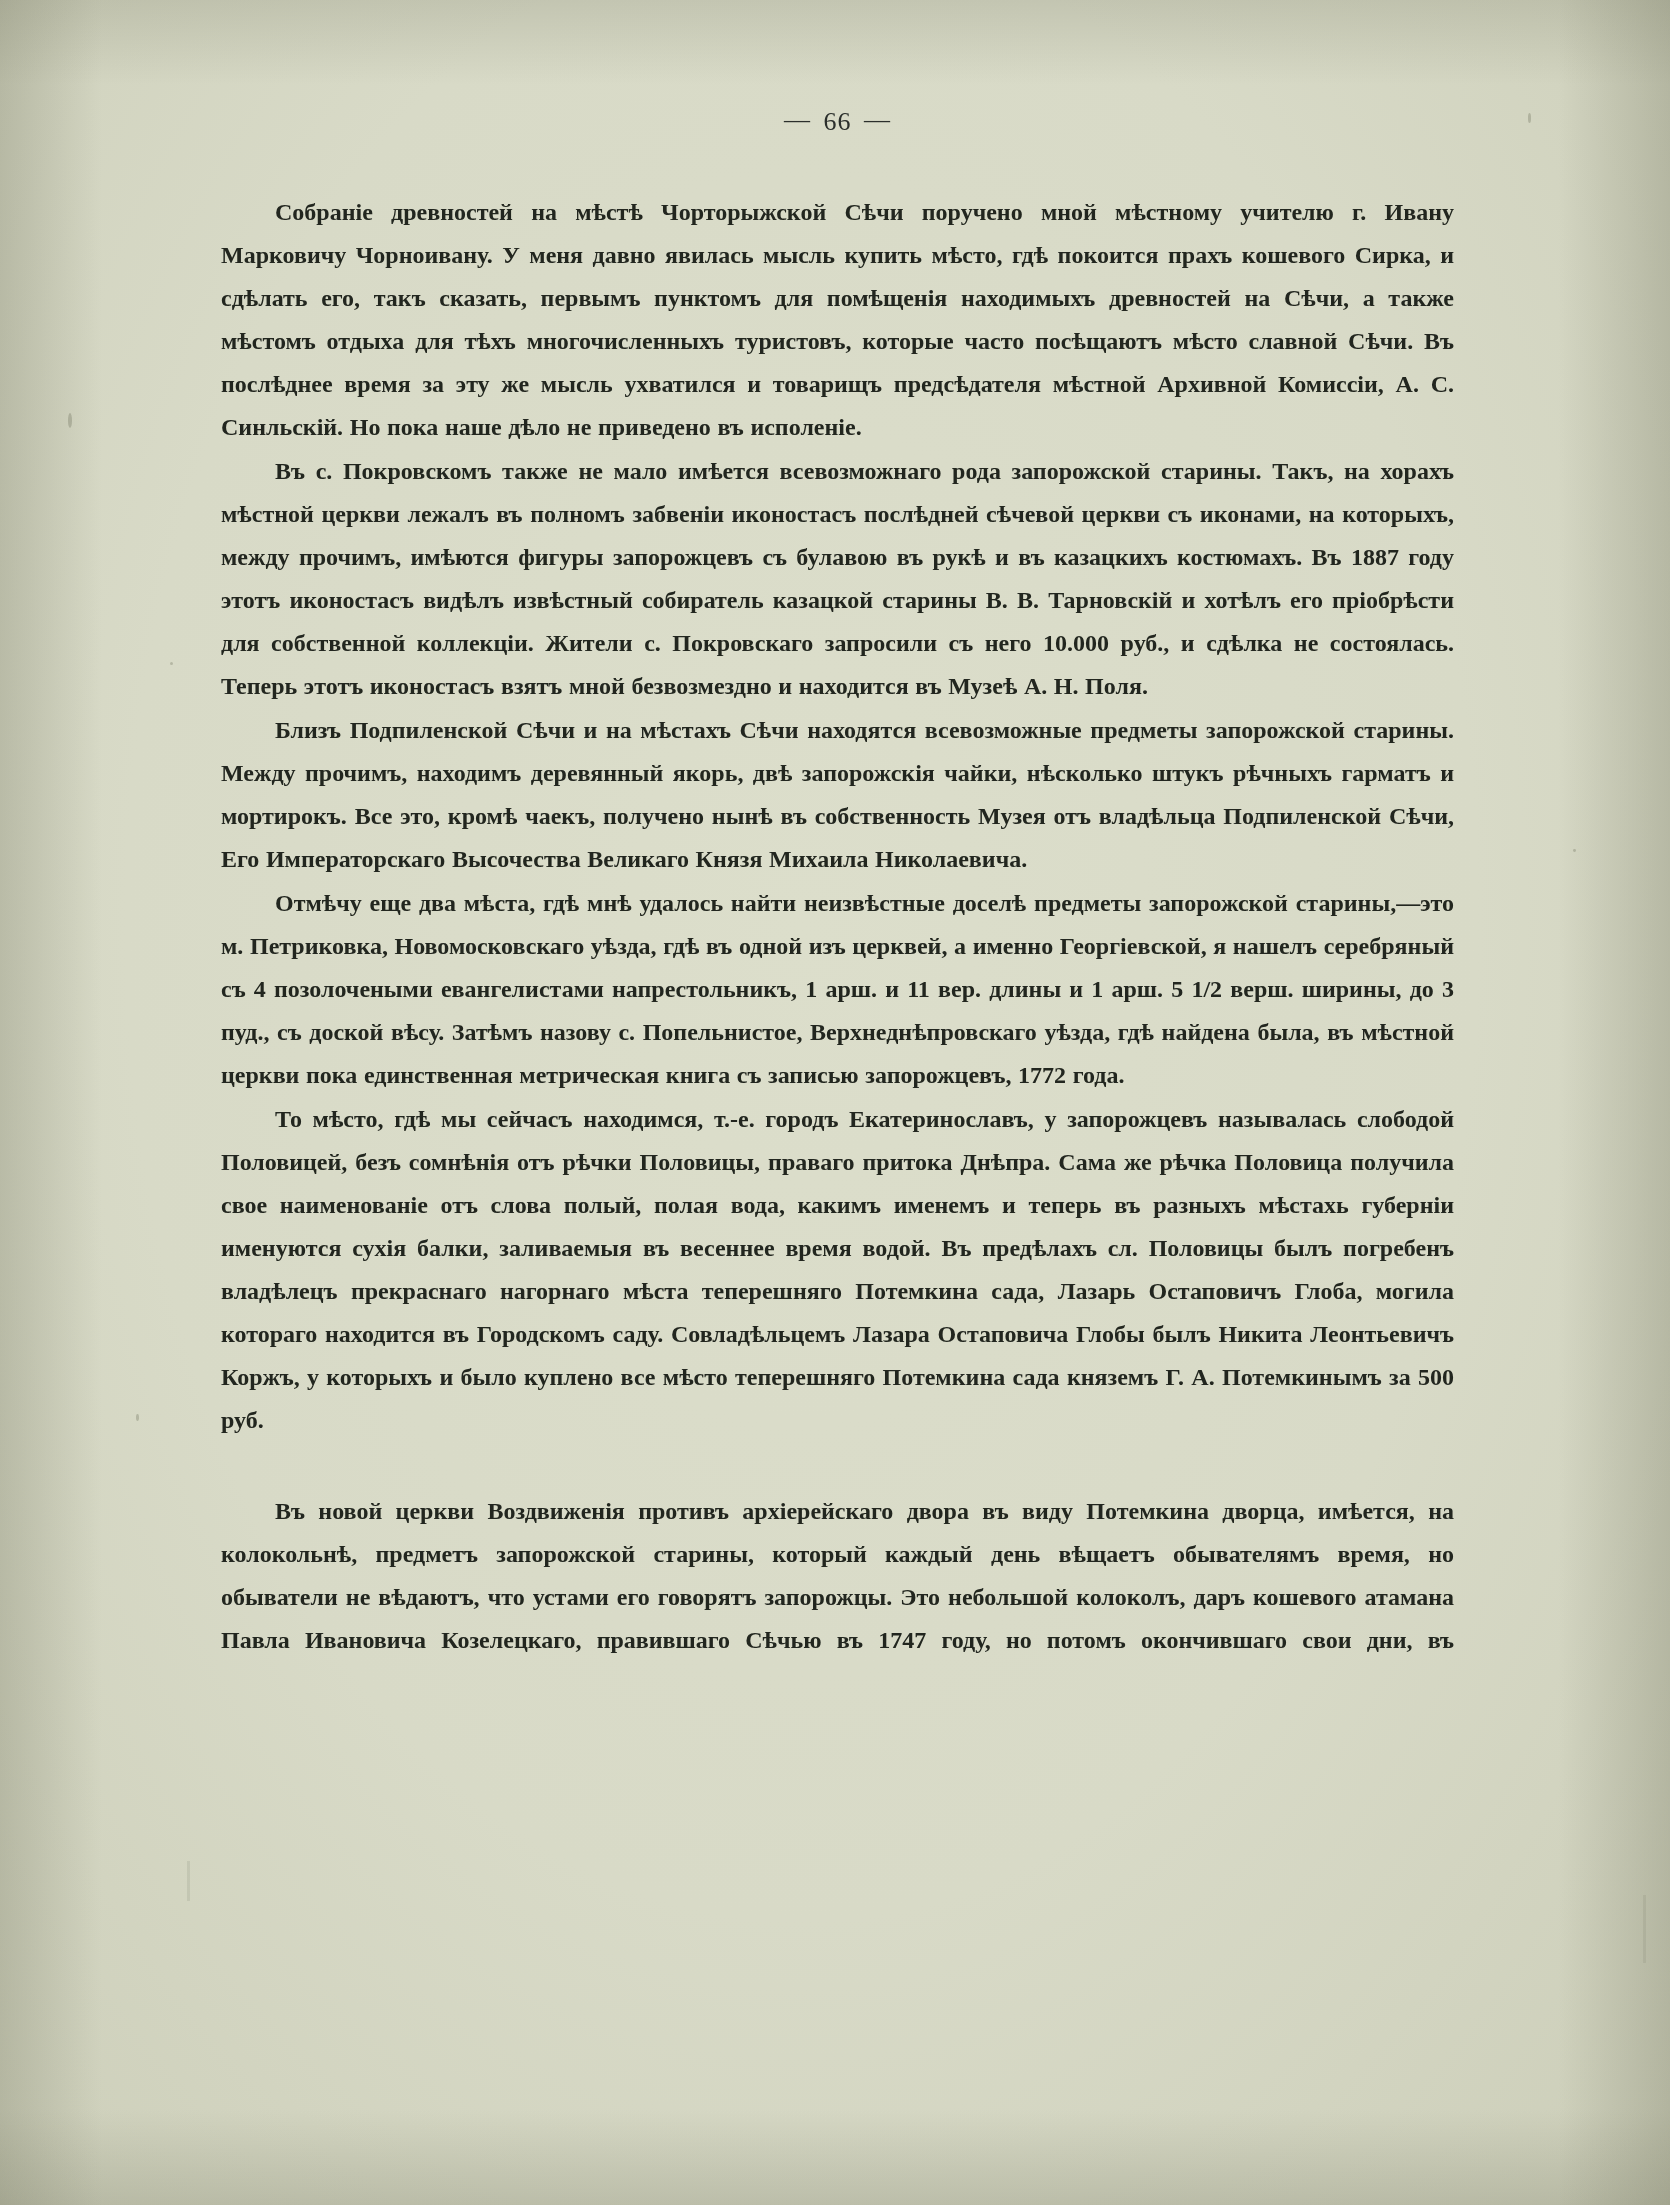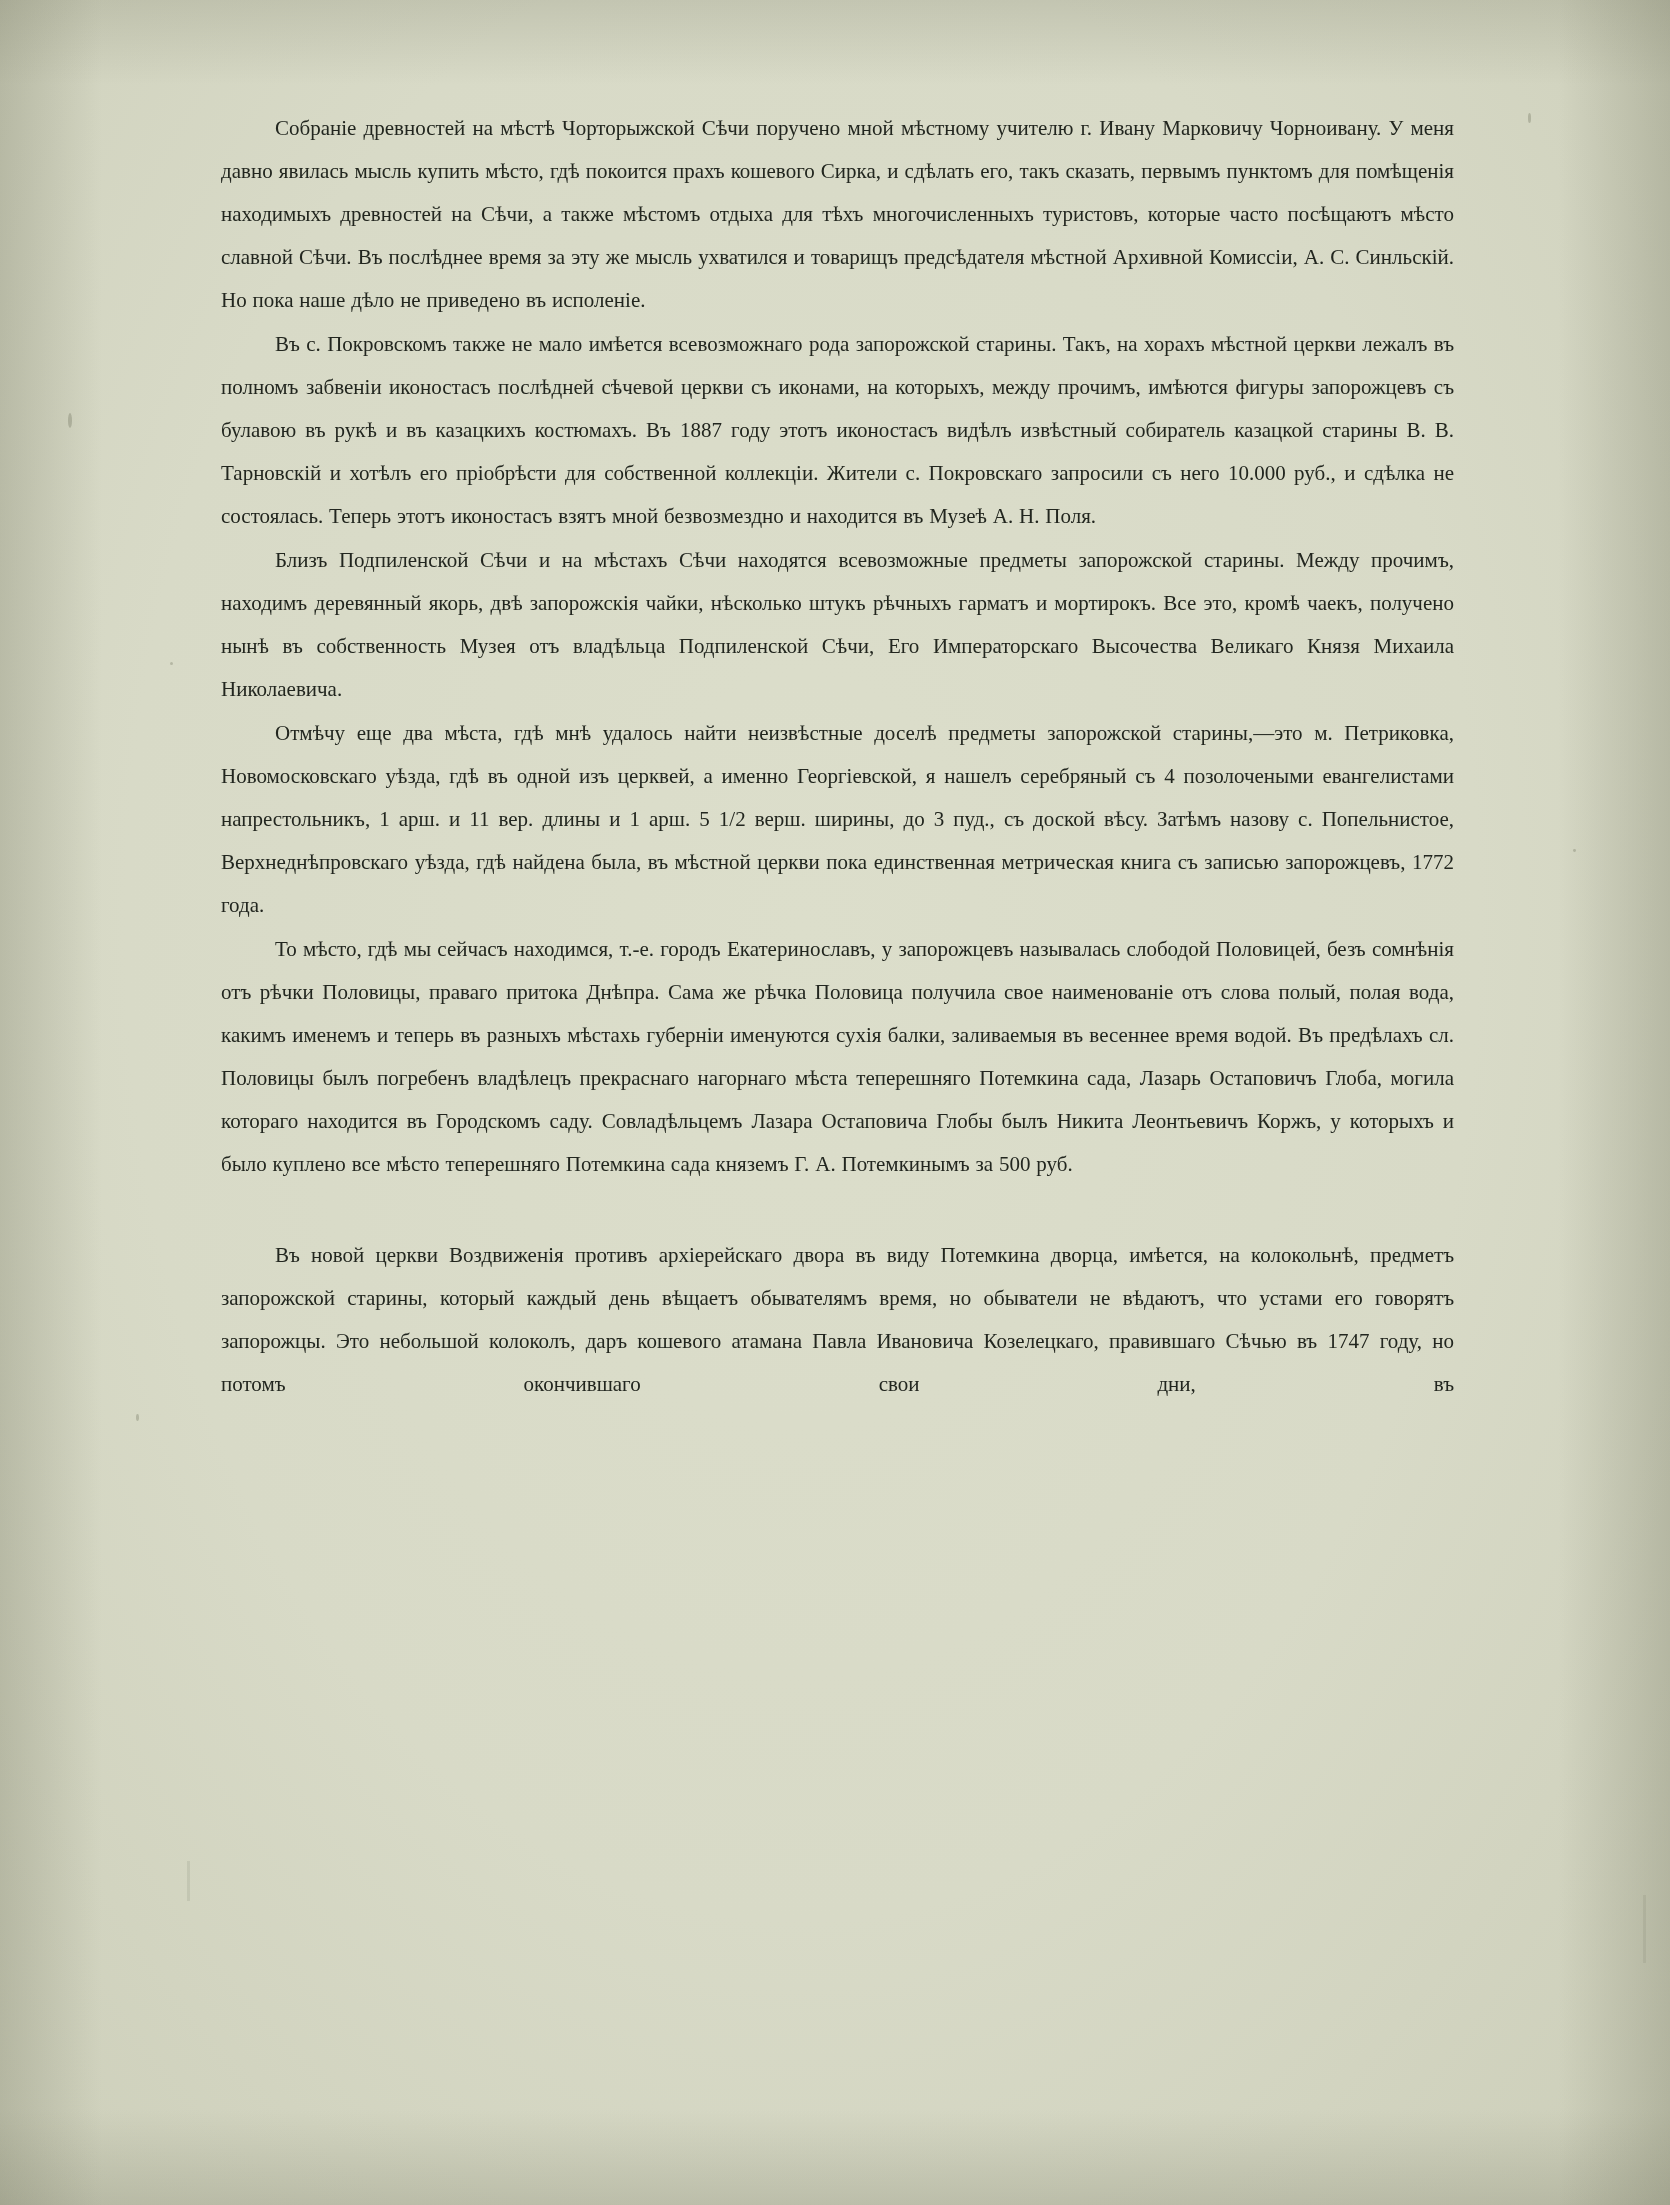--- a/index.html
+++ b/index.html
@@ -46,29 +46,30 @@
     margin-bottom: 54px;
     font-family: "Liberation Serif", serif;
   }
   .folio .dash {
     display: inline-block;
     padding: 0 12.4px;
     transform: translateY(-2.3px);
   }
   p.para {
     margin: 0 0 1.1px 0;
-    font-size: 21px;
+    font-size: 24px;
     line-height: 43px;
     color: #22261f;
     text-align: justify;
     text-align-last: left;
     text-indent: 54px;
     -webkit-hyphens: none;
     hyphens: none;
     word-spacing: 0.6px;
+    font-weight: bold;
   }
   p.para:last-child {
     text-align-last: justify;
     margin-top: 48px;
   }
   
   .speck {
     position: absolute;
     background: rgba(90,92,72,0.28);
     border-radius: 50%;
@@ -86,20 +87,23 @@
   <div class="speck" style="left:68px; top:413px; width:4px; height:14.7px;"></div>
   <div class="speck" style="left:170px; top:662px; width:3.4px; height:3.4px;"></div>
   <div class="speck" style="left:1528px; top:113px; width:3.4px; height:10.2px;"></div>
   <div class="speck" style="left:1573px; top:849px; width:2.8px; height:2.8px;"></div>
   <div class="edge-mark" style="left:187px; top:1861px; width:2.8px; height:40px; opacity:0.35;"></div>
   <div class="edge-mark" style="left:1643px; top:1895px; width:3.4px; height:68px; opacity:0.30;"></div>
   <div class="speck" style="left:136px; top:1414px; width:2.8px; height:6.8px;"></div>
 
   <div class="content">
 
+    <div class="folio">
+      <span class="dash">—</span><span>66</span><span class="dash">—</span>
+    </div>
 
     <p class="para">Собраніе древностей на мѣстѣ Чорторыжской Сѣчи поручено мной мѣстному учителю г. Ивану Марковичу Чорноивану. У меня давно явилась мысль купить мѣсто, гдѣ покоится прахъ кошевого Сирка, и сдѣлать его, такъ сказать, первымъ пунктомъ для помѣщенія находимыхъ древностей на Сѣчи, а также мѣстомъ отдыха для тѣхъ многочисленныхъ туристовъ, которые часто посѣщаютъ мѣсто славной Сѣчи. Въ послѣднее время за эту же мысль ухватился и товарищъ предсѣдателя мѣстной Архивной Комиссіи, А. С. Синльскій. Но пока наше дѣло не приведено въ исполеніе.</p>
     <p class="para">Въ с. Покровскомъ также не мало имѣется всевозможнаго рода запорожской старины. Такъ, на хорахъ мѣстной церкви лежалъ въ полномъ забвеніи иконостасъ послѣдней сѣчевой церкви съ иконами, на которыхъ, между прочимъ, имѣются фигуры запорожцевъ съ булавою въ рукѣ и въ казацкихъ костюмахъ. Въ 1887 году этотъ иконостасъ видѣлъ извѣстный собиратель казацкой старины В. В. Тарновскій и хотѣлъ его пріобрѣсти для собственной коллекціи. Жители с. Покровскаго запросили съ него 10.000 руб., и сдѣлка не состоялась. Теперь этотъ иконостасъ взятъ мной безвозмездно и находится въ Музеѣ А. Н. Поля.</p>
     <p class="para">Близъ Подпиленской Сѣчи и на мѣстахъ Сѣчи находятся всевозможные предметы запорожской старины. Между прочимъ, находимъ деревянный якорь, двѣ запорожскія чайки, нѣсколько штукъ рѣчныхъ гарматъ и мортирокъ. Все это, кромѣ чаекъ, получено нынѣ въ собственность Музея отъ владѣльца Подпиленской Сѣчи, Его Императорскаго Высочества Великаго Князя Михаила Николаевича.</p>
     <p class="para">Отмѣчу еще два мѣста, гдѣ мнѣ удалось найти неизвѣстные доселѣ предметы запорожской старины,—это м. Петриковка, Новомосковскаго уѣзда, гдѣ въ одной изъ церквей, а именно Георгіевской, я нашелъ серебряный съ 4 позолочеными евангелистами напрестольникъ, 1 арш. и 11 вер. длины и 1 арш. 5 1/2 верш. ширины, до 3 пуд., съ доской вѣсу. Затѣмъ назову с. Попельнистое, Верхнеднѣпровскаго уѣзда, гдѣ найдена была, въ мѣстной церкви пока единственная метрическая книга съ записью запорожцевъ, 1772 года.</p>
     <p class="para">То мѣсто, гдѣ мы сейчасъ находимся, т.-е. городъ Екатеринославъ, у запорожцевъ называлась слободой Половицей, безъ сомнѣнія отъ рѣчки Половицы, праваго притока Днѣпра. Сама же рѣчка Половица получила свое наименованіе отъ слова полый, полая вода, какимъ именемъ и теперь въ разныхъ мѣстахь губерніи именуются сухія балки, заливаемыя въ весеннее время водой. Въ предѣлахъ сл. Половицы былъ погребенъ владѣлецъ прекраснаго нагорнаго мѣста теперешняго Потемкина сада, Лазарь Остаповичъ Глоба, могила котораго находится въ Городскомъ саду. Совладѣльцемъ Лазара Остаповича Глобы былъ Никита Леонтьевичъ Коржъ, у которыхъ и было куплено все мѣсто теперешняго Потемкина сада княземъ Г. А. Потемкинымъ за 500 руб.</p>
     <p class="para">Въ новой церкви Воздвиженія противъ архіерейскаго двора въ виду Потемкина дворца, имѣется, на колокольнѣ, предметъ запорожской старины, который каждый день вѣщаетъ обывателямъ время, но обыватели не вѣдаютъ, что устами его говорятъ запорожцы. Это небольшой колоколъ, даръ кошевого атамана Павла Ивановича Козелецкаго, правившаго Сѣчью въ 1747 году, но потомъ окончившаго свои дни, въ</p>
 
   </div>
 </div>

